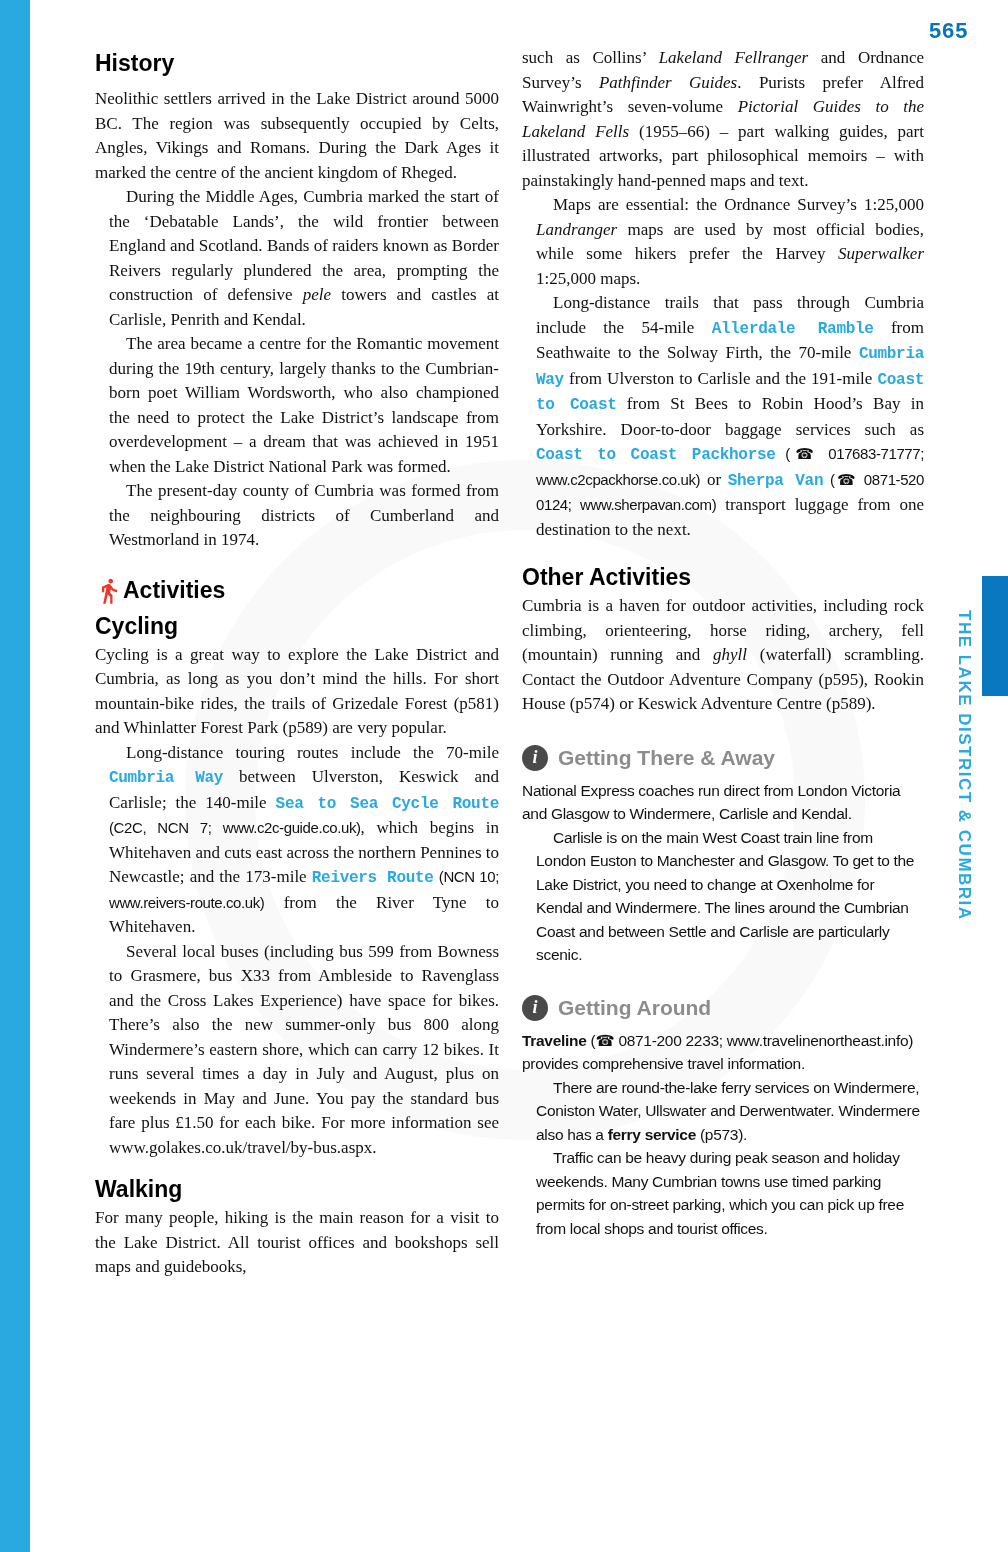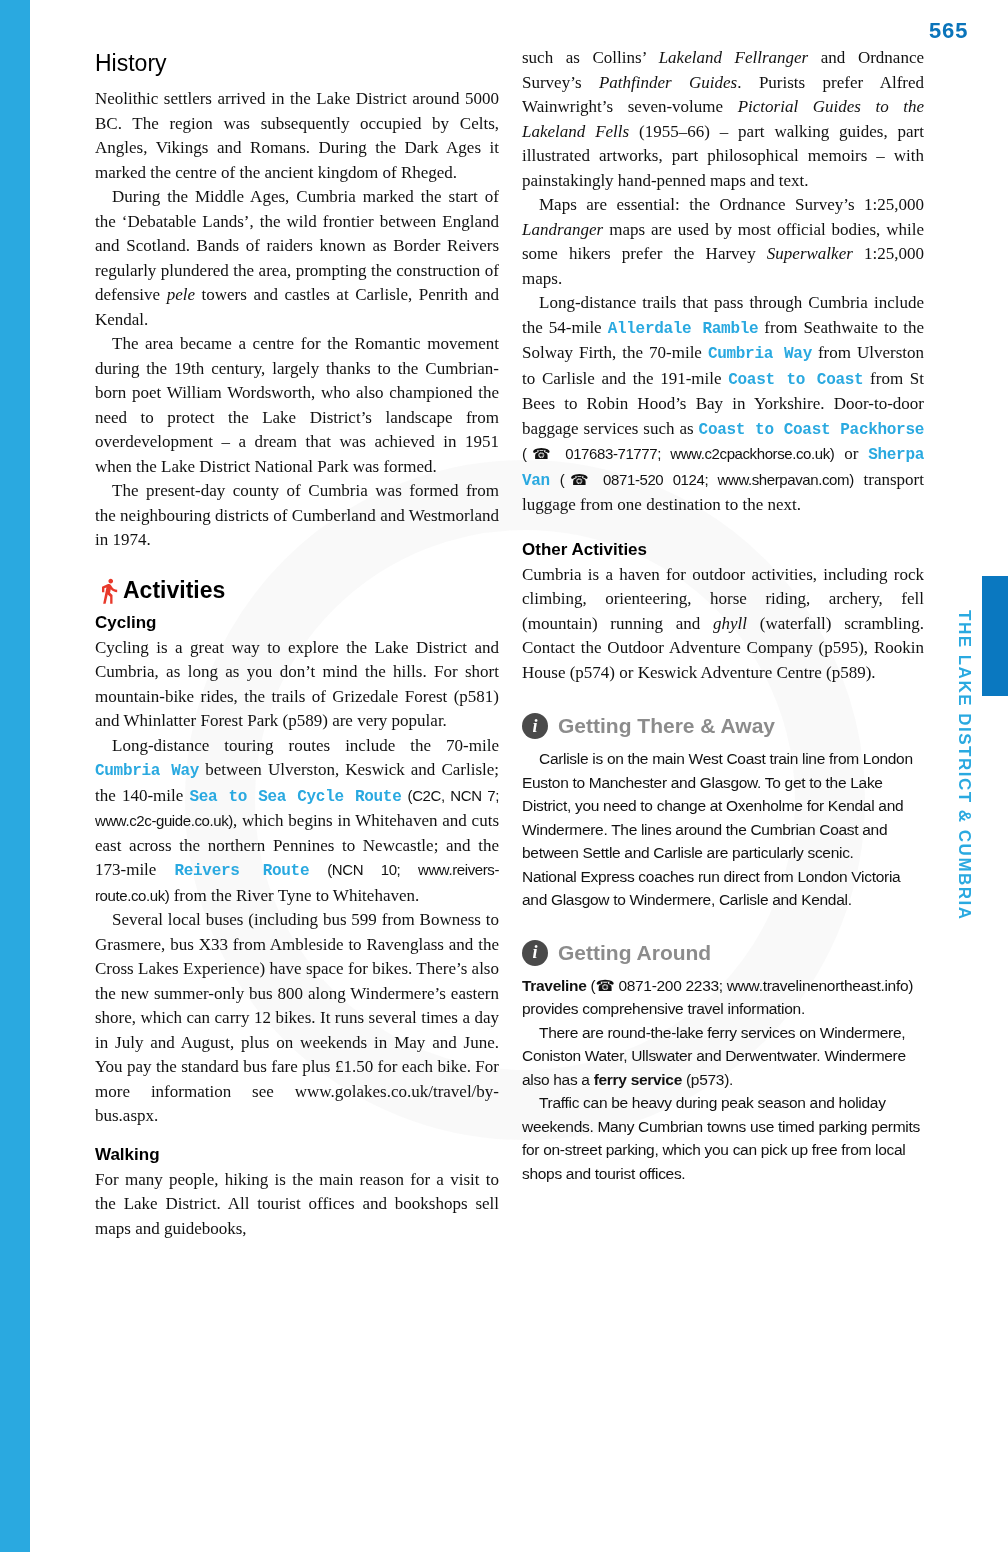--- a/index.html
+++ b/index.html
@@ -37,35 +37,35 @@
   
   .serif{
     margin:0;font-size:17px;line-height:24.5px;color:#111;
     text-align:justify;hyphens:auto;
   }
   .cond{
     margin:0;font-family:"Liberation Sans",sans-serif;
     font-size:15.5px;line-height:23.5px;letter-spacing:-0.3px;
     color:#111;text-align:left;
   }
-  .indent{text-indent:17px;}
+  .indent{text-indent:17px;margin-left:14px;}
   h1.sec{
     font-family:"Liberation Sans",sans-serif;
-    font-size:23px;font-weight:normal;color:#000;
+    font-size:23px;font-weight:bold;color:#000;
     margin:4px 0 10px 0;
   }
   .act-head{
     display:flex;align-items:center;gap:0;
     margin:24px 0 8px 0;
     font-family:"Liberation Sans",sans-serif;
     font-size:23px;font-weight:bold;color:#000;
   }
   h3.sub{
     font-family:"Liberation Sans",sans-serif;
-    font-size:17px;font-weight:bold;color:#000;
+    font-size:23px;font-weight:bold;color:#000;
     margin:16px 0 3px 0;
   }
   h3.sub-first{margin-top:6px;}
   .info-head{
     display:flex;align-items:center;gap:10px;
     margin:28px 0 8px 0;
     font-family:"Liberation Sans",sans-serif;
     font-size:21px;font-weight:bold;color:#8c8c8c;
   }
   .info-icon{
@@ -129,22 +129,22 @@
   <p class="serif indent"><span>Maps are essential: the Ordnance Survey’s 1:25,000 </span><span class="seg-i">Landranger</span><span> maps are used by most official bodies, while some hikers prefer the Harvey </span><span class="seg-i">Superwalker</span><span> 1:25,000 maps.</span></p>
   <p class="serif indent"><span>Long-distance trails that pass through Cumbria include the 54-mile </span><span class="seg-l">Allerdale Ramble</span><span> from Seathwaite to the Solway Firth, the 70-mile </span><span class="seg-l">Cumbria Way</span><span> from Ulverston to Carlisle and the 191-mile </span><span class="seg-l">Coast to Coast</span><span> from St Bees to Robin Hood’s Bay in Yorkshire. Door-to-door baggage services such as </span><span class="seg-l">Coast to Coast Packhorse</span><span> </span><span class="seg-s">(☎ 017683-71777; www.c2cpackhorse.co.uk)</span><span> or </span><span class="seg-l">Sherpa Van</span><span> </span><span class="seg-s">(☎ 0871-520 0124; www.sherpavan.com)</span><span> transport luggage from one destination to the next.</span></p>
 
   <h3 class="sub" style="margin-top:22px;">Other Activities</h3>
   <p class="serif"><span>Cumbria is a haven for outdoor activities, including rock climbing, orienteering, horse riding, archery, fell (mountain) running and </span><span class="seg-i">ghyll</span><span> (waterfall) scrambling. Contact the Outdoor Adventure Company (p595), Rookin House (p574) or Keswick Adventure Centre (p589).</span></p>
 
   <div class="info-head">
     <span class="info-icon">i</span>
     <span>Getting There &amp; Away</span>
   </div>
+  <p class="cond"><span>National Express coaches run direct from London Victoria and Glasgow to Windermere, Carlisle and Kendal.</span></p>
   <p class="cond indent"><span>Carlisle is on the main West Coast train line from London Euston to Manchester and Glasgow. To get to the Lake District, you need to change at Oxenholme for Kendal and Windermere. The lines around the Cumbrian Coast and between Settle and Carlisle are particularly scenic.</span></p>
-  <p class="cond"><span>National Express coaches run direct from London Victoria and Glasgow to Windermere, Carlisle and Kendal.</span></p>
 
   <div class="info-head">
     <span class="info-icon">i</span>
     <span>Getting Around</span>
   </div>
   <p class="cond"><span class="seg-b">Traveline</span><span> (☎ 0871-200 2233; www.travelinenortheast.info) provides comprehensive travel information.</span></p>
   <p class="cond indent"><span>There are round-the-lake ferry services on Windermere, Coniston Water, Ullswater and Derwentwater. Windermere also has a </span><span class="seg-b">ferry service</span><span> (p573).</span></p>
   <p class="cond indent"><span>Traffic can be heavy during peak season and holiday weekends. Many Cumbrian towns use timed parking permits for on-street parking, which you can pick up free from local shops and tourist offices.</span></p>
 </div>
 

